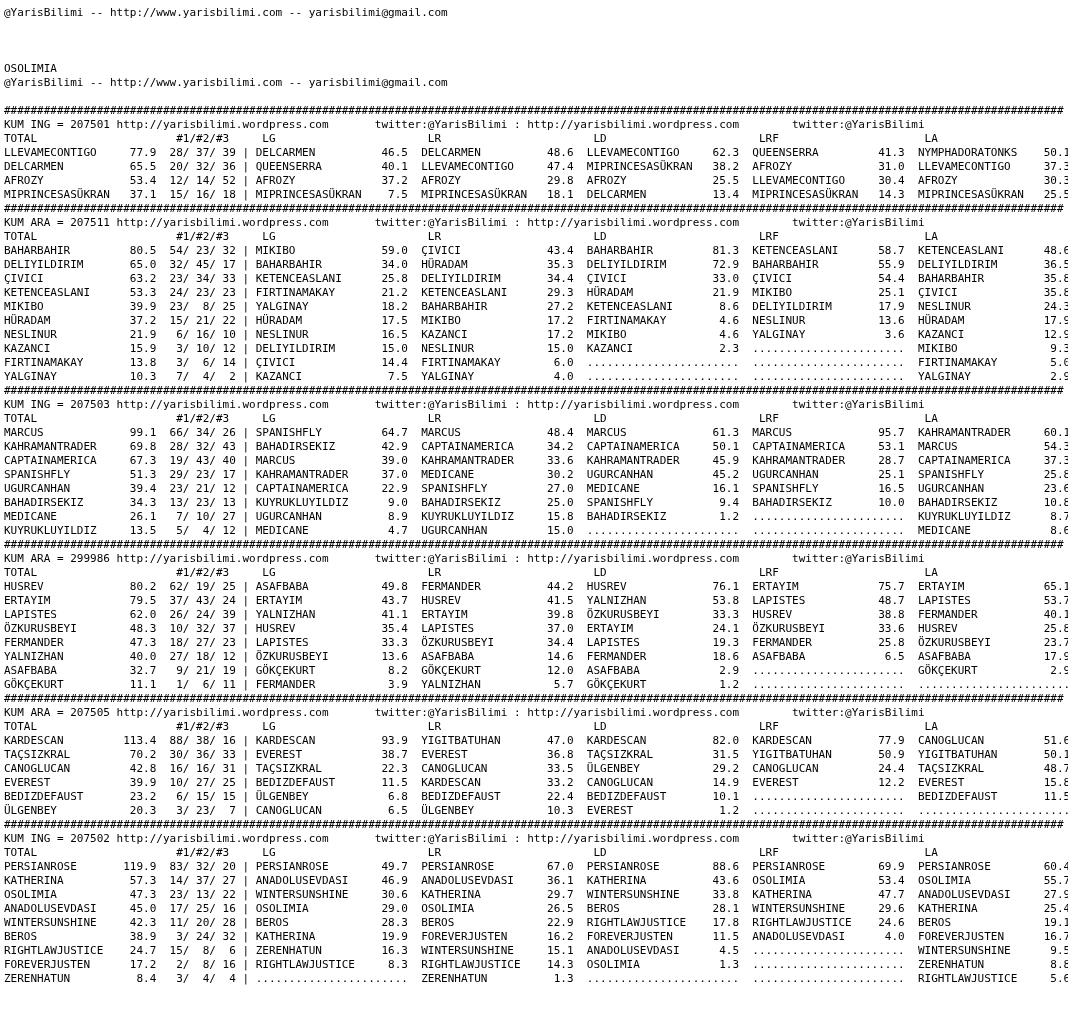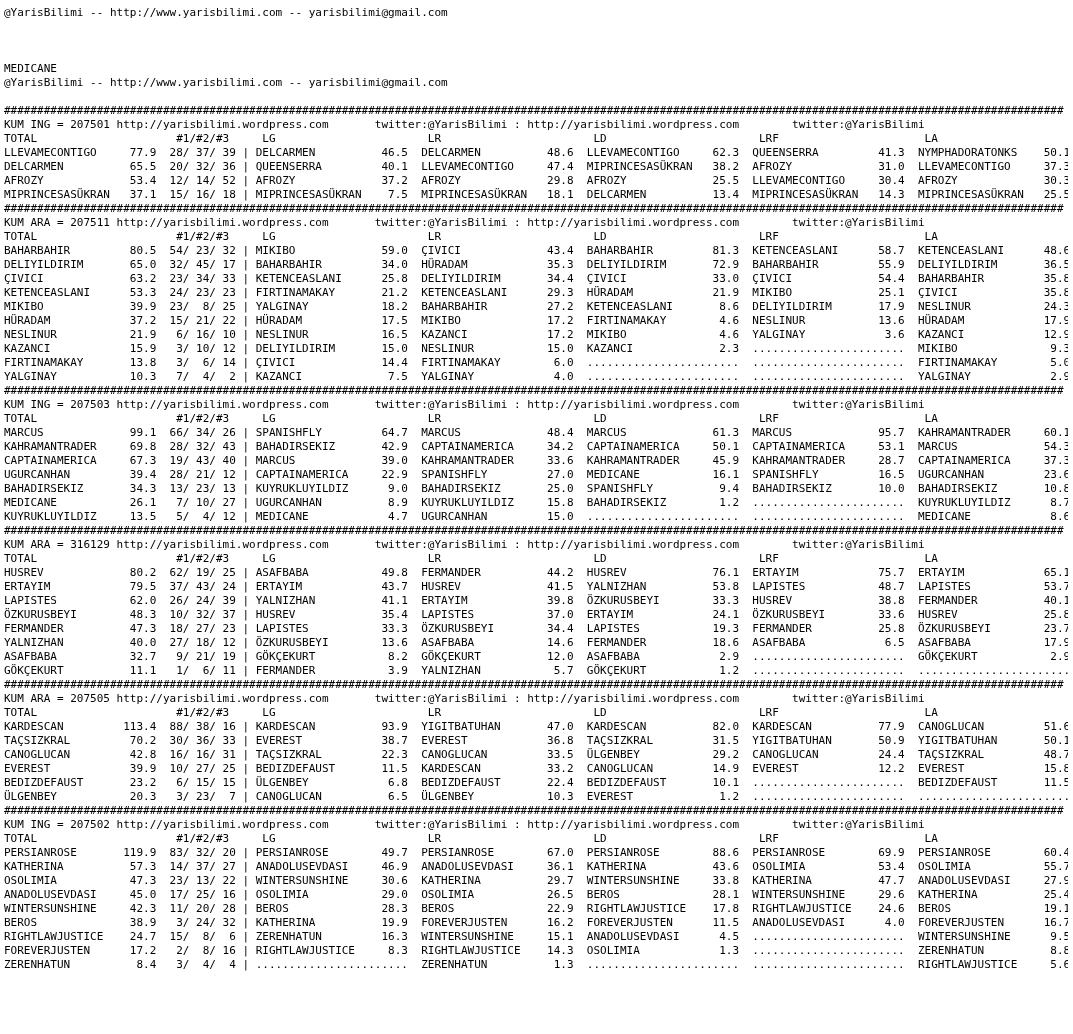--- a/index.html
+++ b/index.html
@@ -24,21 +24,21 @@
   }
 </style>
 </head>
 <body>
 
 <div class="terminal">
   <div class="line">@YarisBilimi -- http://www.yarisbilimi.com -- yarisbilimi@gmail.com</div>
   <div class="line"></div>
   <div class="line"></div>
   <div class="line"></div>
-  <div class="line">MEDICANE</div>
+  <div class="line">OSOLIMIA</div>
   <div class="line">@YarisBilimi -- http://www.yarisbilimi.com -- yarisbilimi@gmail.com</div>
   <div class="line"></div>
   <div id="sections">
       <section>
         <div class="line">################################################################################################################################################################</div>
         <div class="line">KUM ING = 207501 http://yarisbilimi.wordpress.com       twitter:@YarisBilimi : http://yarisbilimi.wordpress.com        twitter:@YarisBilimi</div>
         <div class="line">TOTAL                     #1/#2/#3     LG                       LR                       LD                       LRF                      LA                       </div>
         <div class="line">LLEVAMECONTIGO     77.9  28/ 37/ 39 | DELCARMEN          46.5  DELCARMEN          48.6  LLEVAMECONTIGO     62.3  QUEENSERRA         41.3  NYMPHADORATONKS    50.1  </div>
         <div class="line">DELCARMEN          65.5  20/ 32/ 36 | QUEENSERRA         40.1  LLEVAMECONTIGO     47.4  MIPRINCESASÜKRAN   38.2  AFROZY             31.0  LLEVAMECONTIGO     37.3  </div>
         <div class="line">AFROZY             53.4  12/ 14/ 52 | AFROZY             37.2  AFROZY             29.8  AFROZY             25.5  LLEVAMECONTIGO     30.4  AFROZY             30.3  </div>
@@ -59,28 +59,29 @@
         <div class="line">FIRTINAMAKAY       13.8   3/  6/ 14 | ÇIVICI             14.4  FIRTINAMAKAY        6.0  .......................  .......................  FIRTINAMAKAY        5.0  </div>
         <div class="line">YALGINAY           10.3   7/  4/  2 | KAZANCI             7.5  YALGINAY            4.0  .......................  .......................  YALGINAY            2.9  </div>
       </section>
       <section>
         <div class="line">################################################################################################################################################################</div>
         <div class="line">KUM ING = 207503 http://yarisbilimi.wordpress.com       twitter:@YarisBilimi : http://yarisbilimi.wordpress.com        twitter:@YarisBilimi</div>
         <div class="line">TOTAL                     #1/#2/#3     LG                       LR                       LD                       LRF                      LA                       </div>
         <div class="line">MARCUS             99.1  66/ 34/ 26 | SPANISHFLY         64.7  MARCUS             48.4  MARCUS             61.3  MARCUS             95.7  KAHRAMANTRADER     60.1  </div>
         <div class="line">KAHRAMANTRADER     69.8  28/ 32/ 43 | BAHADIRSEKIZ       42.9  CAPTAINAMERICA     34.2  CAPTAINAMERICA     50.1  CAPTAINAMERICA     53.1  MARCUS             54.3  </div>
         <div class="line">CAPTAINAMERICA     67.3  19/ 43/ 40 | MARCUS             39.0  KAHRAMANTRADER     33.6  KAHRAMANTRADER     45.9  KAHRAMANTRADER     28.7  CAPTAINAMERICA     37.3  </div>
-        <div class="line">UGURCANHAN         39.4  28/ 21/ 12 | CAPTAINAMERICA     22.9  SPANISHFLY         27.0  MEDICANE           16.1  SPANISHFLY         16.5  UGURCANHAN         23.6  </div>
+        <div class="line">SPANISHFLY         51.3  29/ 23/ 17 | KAHRAMANTRADER     37.0  MEDICANE           30.2  UGURCANHAN         45.2  UGURCANHAN         25.1  SPANISHFLY         25.8  </div>
+        <div class="line">UGURCANHAN         39.4  23/ 21/ 12 | CAPTAINAMERICA     22.9  SPANISHFLY         27.0  MEDICANE           16.1  SPANISHFLY         16.5  UGURCANHAN         23.6  </div>
         <div class="line">BAHADIRSEKIZ       34.3  13/ 23/ 13 | KUYRUKLUYILDIZ      9.0  BAHADIRSEKIZ       25.0  SPANISHFLY          9.4  BAHADIRSEKIZ       10.0  BAHADIRSEKIZ       10.8  </div>
         <div class="line">MEDICANE           26.1   7/ 10/ 27 | UGURCANHAN          8.9  KUYRUKLUYILDIZ     15.8  BAHADIRSEKIZ        1.2  .......................  KUYRUKLUYILDIZ      8.7  </div>
         <div class="line">KUYRUKLUYILDIZ     13.5   5/  4/ 12 | MEDICANE            4.7  UGURCANHAN         15.0  .......................  .......................  MEDICANE            8.6  </div>
       </section>
       <section>
         <div class="line">################################################################################################################################################################</div>
-        <div class="line">KUM ARA = 316129 http://yarisbilimi.wordpress.com       twitter:@YarisBilimi : http://yarisbilimi.wordpress.com        twitter:@YarisBilimi</div>
+        <div class="line">KUM ARA = 299986 http://yarisbilimi.wordpress.com       twitter:@YarisBilimi : http://yarisbilimi.wordpress.com        twitter:@YarisBilimi</div>
         <div class="line">TOTAL                     #1/#2/#3     LG                       LR                       LD                       LRF                      LA                       </div>
         <div class="line">HUSREV             80.2  62/ 19/ 25 | ASAFBABA           49.8  FERMANDER          44.2  HUSREV             76.1  ERTAYIM            75.7  ERTAYIM            65.1  </div>
         <div class="line">ERTAYIM            79.5  37/ 43/ 24 | ERTAYIM            43.7  HUSREV             41.5  YALNIZHAN          53.8  LAPISTES           48.7  LAPISTES           53.7  </div>
         <div class="line">LAPISTES           62.0  26/ 24/ 39 | YALNIZHAN          41.1  ERTAYIM            39.8  ÖZKURUSBEYI        33.3  HUSREV             38.8  FERMANDER          40.1  </div>
         <div class="line">ÖZKURUSBEYI        48.3  10/ 32/ 37 | HUSREV             35.4  LAPISTES           37.0  ERTAYIM            24.1  ÖZKURUSBEYI        33.6  HUSREV             25.8  </div>
         <div class="line">FERMANDER          47.3  18/ 27/ 23 | LAPISTES           33.3  ÖZKURUSBEYI        34.4  LAPISTES           19.3  FERMANDER          25.8  ÖZKURUSBEYI        23.7  </div>
         <div class="line">YALNIZHAN          40.0  27/ 18/ 12 | ÖZKURUSBEYI        13.6  ASAFBABA           14.6  FERMANDER          18.6  ASAFBABA            6.5  ASAFBABA           17.9  </div>
         <div class="line">ASAFBABA           32.7   9/ 21/ 19 | GÖKÇEKURT           8.2  GÖKÇEKURT          12.0  ASAFBABA            2.9  .......................  GÖKÇEKURT           2.9  </div>
         <div class="line">GÖKÇEKURT          11.1   1/  6/ 11 | FERMANDER           3.9  YALNIZHAN           5.7  GÖKÇEKURT           1.2  .......................  .......................  </div>
       </section>

